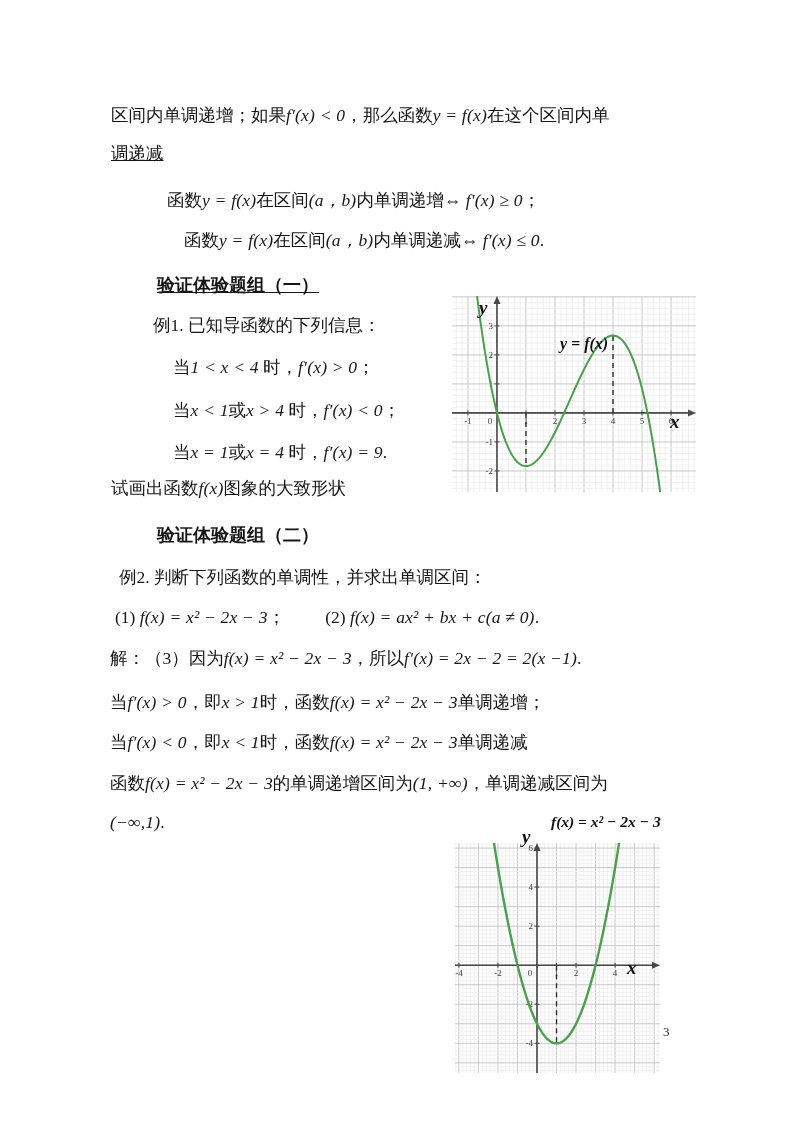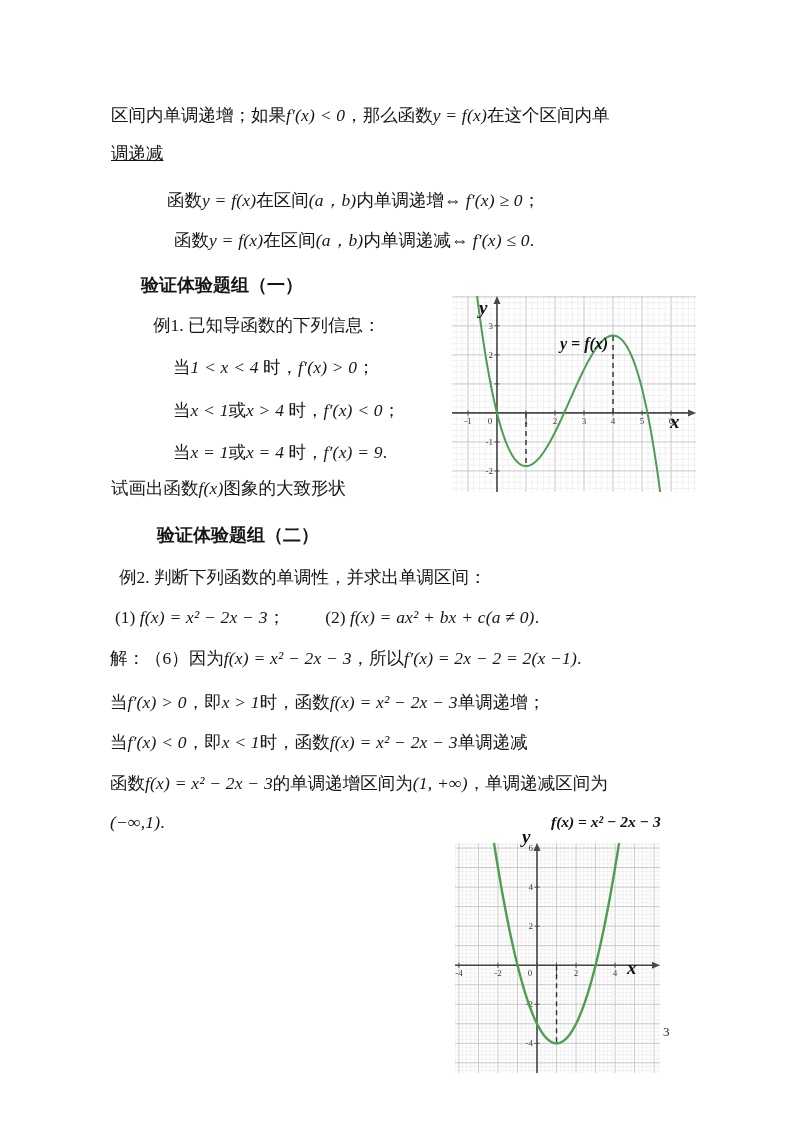--- a/index.html
+++ b/index.html
@@ -23,31 +23,31 @@
   .page-number{position:absolute;left:663px;top:1024px;font-size:13px;color:#222;}
 </style>
 </head>
 <body>
 
 <div class="page">
   <div id="text-layer">
       <div class="tline" style="top: 104px; left: 111px;"><span class="r-c">区间内单调递增；如果</span><span class="r-m">f′(x) &lt; 0</span><span class="r-c">，那么函数</span><span class="r-m">y = f(x)</span><span class="r-c">在这个区间内单</span></div>
       <div class="tline" style="top: 142px; left: 111px; text-decoration: underline;"><span class="r-c">调递减</span></div>
       <div class="tline" style="top: 189px; left: 167px;"><span class="r-c">函数</span><span class="r-m">y = f(x)</span><span class="r-c">在区间</span><span class="r-m">(a，b)</span><span class="r-c">内单调递增</span><span class="r-c">⇔ </span><span class="r-m">f′(x) ≥ 0</span><span class="r-c">；</span></div>
-      <div class="tline" style="top: 229px; left: 174px;"><span class="r-c">函数</span><span class="r-m">y = f(x)</span><span class="r-c">在区间</span><span class="r-m">(a，b)</span><span class="r-c">内单调递减</span><span class="r-c">⇔ </span><span class="r-m">f′(x) ≤ 0</span><span class="r-c">.</span></div>
-      <div class="tline bold" style="top: 274px; left: 141px;"><span class="r-c">验证体验题组（一）</span></div>
+      <div class="tline" style="top: 229px; left: 184px;"><span class="r-c">函数</span><span class="r-m">y = f(x)</span><span class="r-c">在区间</span><span class="r-m">(a，b)</span><span class="r-c">内单调递减</span><span class="r-c">⇔ </span><span class="r-m">f′(x) ≤ 0</span><span class="r-c">.</span></div>
+      <div class="tline bold" style="top: 274px; left: 157px; text-decoration: underline;"><span class="r-c">验证体验题组（一）</span></div>
       <div class="tline" style="top: 314px; left: 119px; margin-left: 34px;"><span class="r-c">例1. 已知导函数的下列信息：</span></div>
       <div class="tline" style="top: 356px; left: 173px;"><span class="r-c">当</span><span class="r-m">1 &lt; x &lt; 4</span><span class="r-c"> 时，</span><span class="r-m">f′(x) &gt; 0</span><span class="r-c">；</span></div>
       <div class="tline" style="top: 399px; left: 173px;"><span class="r-c">当</span><span class="r-m">x &lt; 1</span><span class="r-c">或</span><span class="r-m">x &gt; 4</span><span class="r-c"> 时，</span><span class="r-m">f′(x) &lt; 0</span><span class="r-c">；</span></div>
       <div class="tline" style="top: 441px; left: 173px;"><span class="r-c">当</span><span class="r-m">x = 1</span><span class="r-c">或</span><span class="r-m">x = 4</span><span class="r-c"> 时，</span><span class="r-m">f′(x) = 9</span><span class="r-c">.</span></div>
       <div class="tline" style="top: 477px; left: 111px;"><span class="r-c">试画出函数</span><span class="r-m">f(x)</span><span class="r-c">图象的大致形状</span></div>
       <div class="tline bold" style="top: 524px; left: 157px;"><span class="r-c">验证体验题组（二）</span></div>
       <div class="tline" style="top: 566px; left: 119px;"><span class="r-c">例2. 判断下列函数的单调性，并求出单调区间：</span></div>
       <div class="tline" style="top: 606px; left: 115px;"><span class="r-c">(1)  </span><span class="r-m">f(x) = x² − 2x − 3</span><span class="r-c">；</span><span class="r-gap" style="width: 40px;"></span><span class="r-c">(2)  </span><span class="r-m">f(x) = ax² + bx + c(a ≠ 0)</span><span class="r-c">.</span></div>
-      <div class="tline" style="top: 647px; left: 110px;"><span class="r-c">解：（6）因为</span><span class="r-m">f(x) = x² − 2x − 3</span><span class="r-c">，所以</span><span class="r-m">f′(x) = 2x − 2 = 2(x −1)</span><span class="r-c">.</span></div>
+      <div class="tline" style="top: 647px; left: 110px;"><span class="r-c">解：（3）因为</span><span class="r-m">f(x) = x² − 2x − 3</span><span class="r-c">，所以</span><span class="r-m">f′(x) = 2x − 2 = 2(x −1)</span><span class="r-c">.</span></div>
       <div class="tline" style="top: 691px; left: 110px;"><span class="r-c">当</span><span class="r-m">f′(x) &gt; 0</span><span class="r-c">，即</span><span class="r-m">x &gt; 1</span><span class="r-c">时，函数</span><span class="r-m">f(x) = x² − 2x − 3</span><span class="r-c">单调递增；</span></div>
       <div class="tline" style="top: 731px; left: 110px;"><span class="r-c">当</span><span class="r-m">f′(x) &lt; 0</span><span class="r-c">，即</span><span class="r-m">x &lt; 1</span><span class="r-c">时，函数</span><span class="r-m">f(x) = x² − 2x − 3</span><span class="r-c">单调递减</span></div>
       <div class="tline" style="top: 772px; left: 110px;"><span class="r-c">函数</span><span class="r-m">f(x) = x² − 2x − 3</span><span class="r-c">的单调递增区间为</span><span class="r-m">(1, +∞)</span><span class="r-c">，单调递减区间为</span></div>
       <div class="tline" style="top: 811px; left: 110px;"><span class="r-m">(−∞,1)</span><span class="r-c">.</span></div>
     </div>
 
   <svg id="graph1" width="244" height="196">
       <line x1="4.351961950059451" y1="0" x2="4.351961950059451" y2="196" stroke="#ebebeb" stroke-width="0.7"></line>
       <line x1="10.154577883472054" y1="0" x2="10.154577883472054" y2="196" stroke="#ebebeb" stroke-width="0.7"></line>
       <line x1="15.957193816884663" y1="0" x2="15.957193816884663" y2="196" stroke="#c7c7c7" stroke-width="1"></line>

